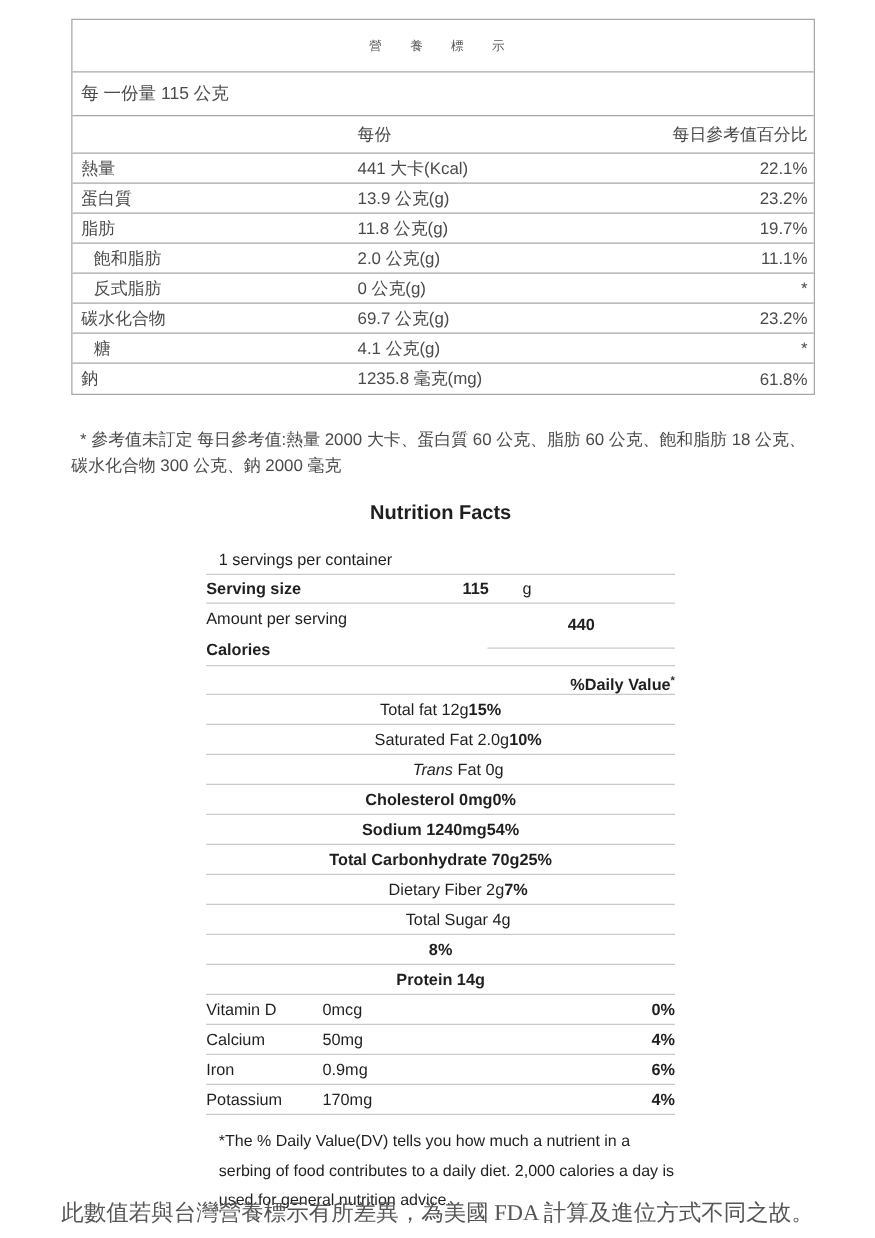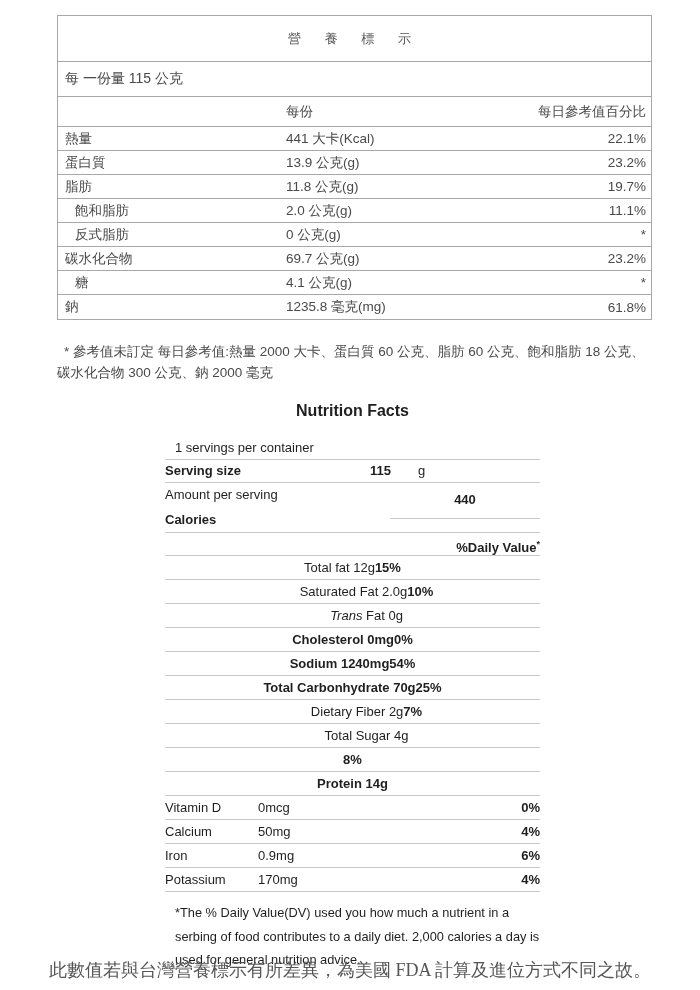--- a/index.html
+++ b/index.html
@@ -20,21 +20,21 @@
     width: 595px;
     border: 1px solid #a8a8a8;
     color: #4a4a4a;
     font-size: 13.5px;
   }
   .tw-title {
     text-align: center;
     padding: 14px 0 13px 0;
     border-bottom: 1px solid #a8a8a8;
     letter-spacing: 10px;
-    font-size: 13px;
+    font-size: 10px;
     color: #555;
   }
   .tw-serving {
     padding: 8px 7px;
     border-bottom: 1px solid #a8a8a8;
     font-size: 14px;
   }
   .tw-row {
     display: flex;
     align-items: center;
@@ -292,21 +292,21 @@
       <span class="va">0.9mg</span>
       <span class="dv">6%</span>
     </div>
     <div class="us-vrow">
       <span class="vn">Potassium</span>
       <span class="va">170mg</span>
       <span class="dv">4%</span>
     </div>
 
     <div class="us-footnote">
-      <div>*The % Daily Value(DV) used you how much a nutrient in a</div>
+      <div>*The % Daily Value(DV) tells you how much a nutrient in a</div>
       <div>serbing of food contributes to a daily diet. 2,000 calories a day is</div>
       <div>used for general nutrition advice.</div>
     </div>
   </div>
 
   <div class="bottom-note">此數值若與台灣營養標示有所差異，為美國 FDA 計算及進位方式不同之故。</div>
 
 </div>
 
 </body></html>

